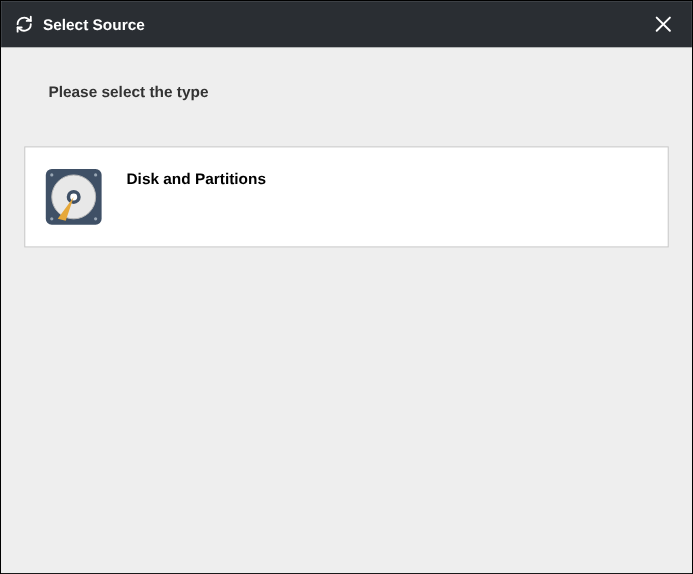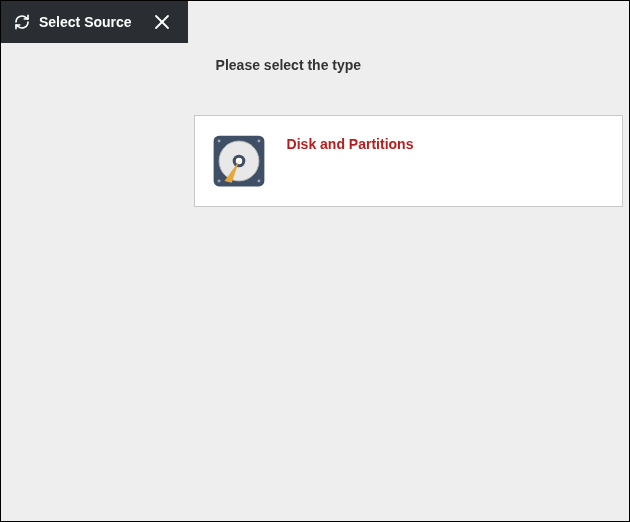--- a/index.html
+++ b/index.html
@@ -8,21 +8,21 @@
       background: #ffffff;
       width: 630px;
       height: 522px;
       overflow: hidden;
       border: 1px solid #000;
     }
     .dialog {
       width: 100%;
       height: 100%;
       display: flex;
-      flex-direction: row;
+      flex-direction: column;
       background: #eeeeee;
     }
     .titlebar {
       background: #2a2e33;
       color: #fff;
       height: 42px;
       display: flex;
       align-items: center;
       padding: 0 12px;
       gap: 8px;
@@ -39,22 +39,21 @@
       height: 28px;
       display: flex;
       align-items: center;
       justify-content: center;
       cursor: pointer;
       color: #fff;
     }
     .close-btn svg { display: block; }
     .content {
       flex: 1 1 auto;
-      padding: 0 6px;
-      margin-top: 24px;
+      padding: 0 21px;
     }
     .prompt {
       font-size: 14px;
       font-weight: bold;
       color: #333;
       padding: 32px 0 42px 22px;
     }
     .option-card {
       background: #fff;
       border: 1px solid #c8c8c8;
@@ -74,21 +73,21 @@
       width: 60px;
       height: 60px;
       flex: 0 0 60px;
       display: flex;
       align-items: center;
       justify-content: center;
     }
     .option-label {
       font-size: 14px;
       font-weight: bold;
-      color: #b91c1c;
+      color: #000000;
       align-self: flex-start;
       margin-top: 6px;
     }
   </style>
 </head>
 <body>
 
 <div class="dialog">
 
   <div class="titlebar">

